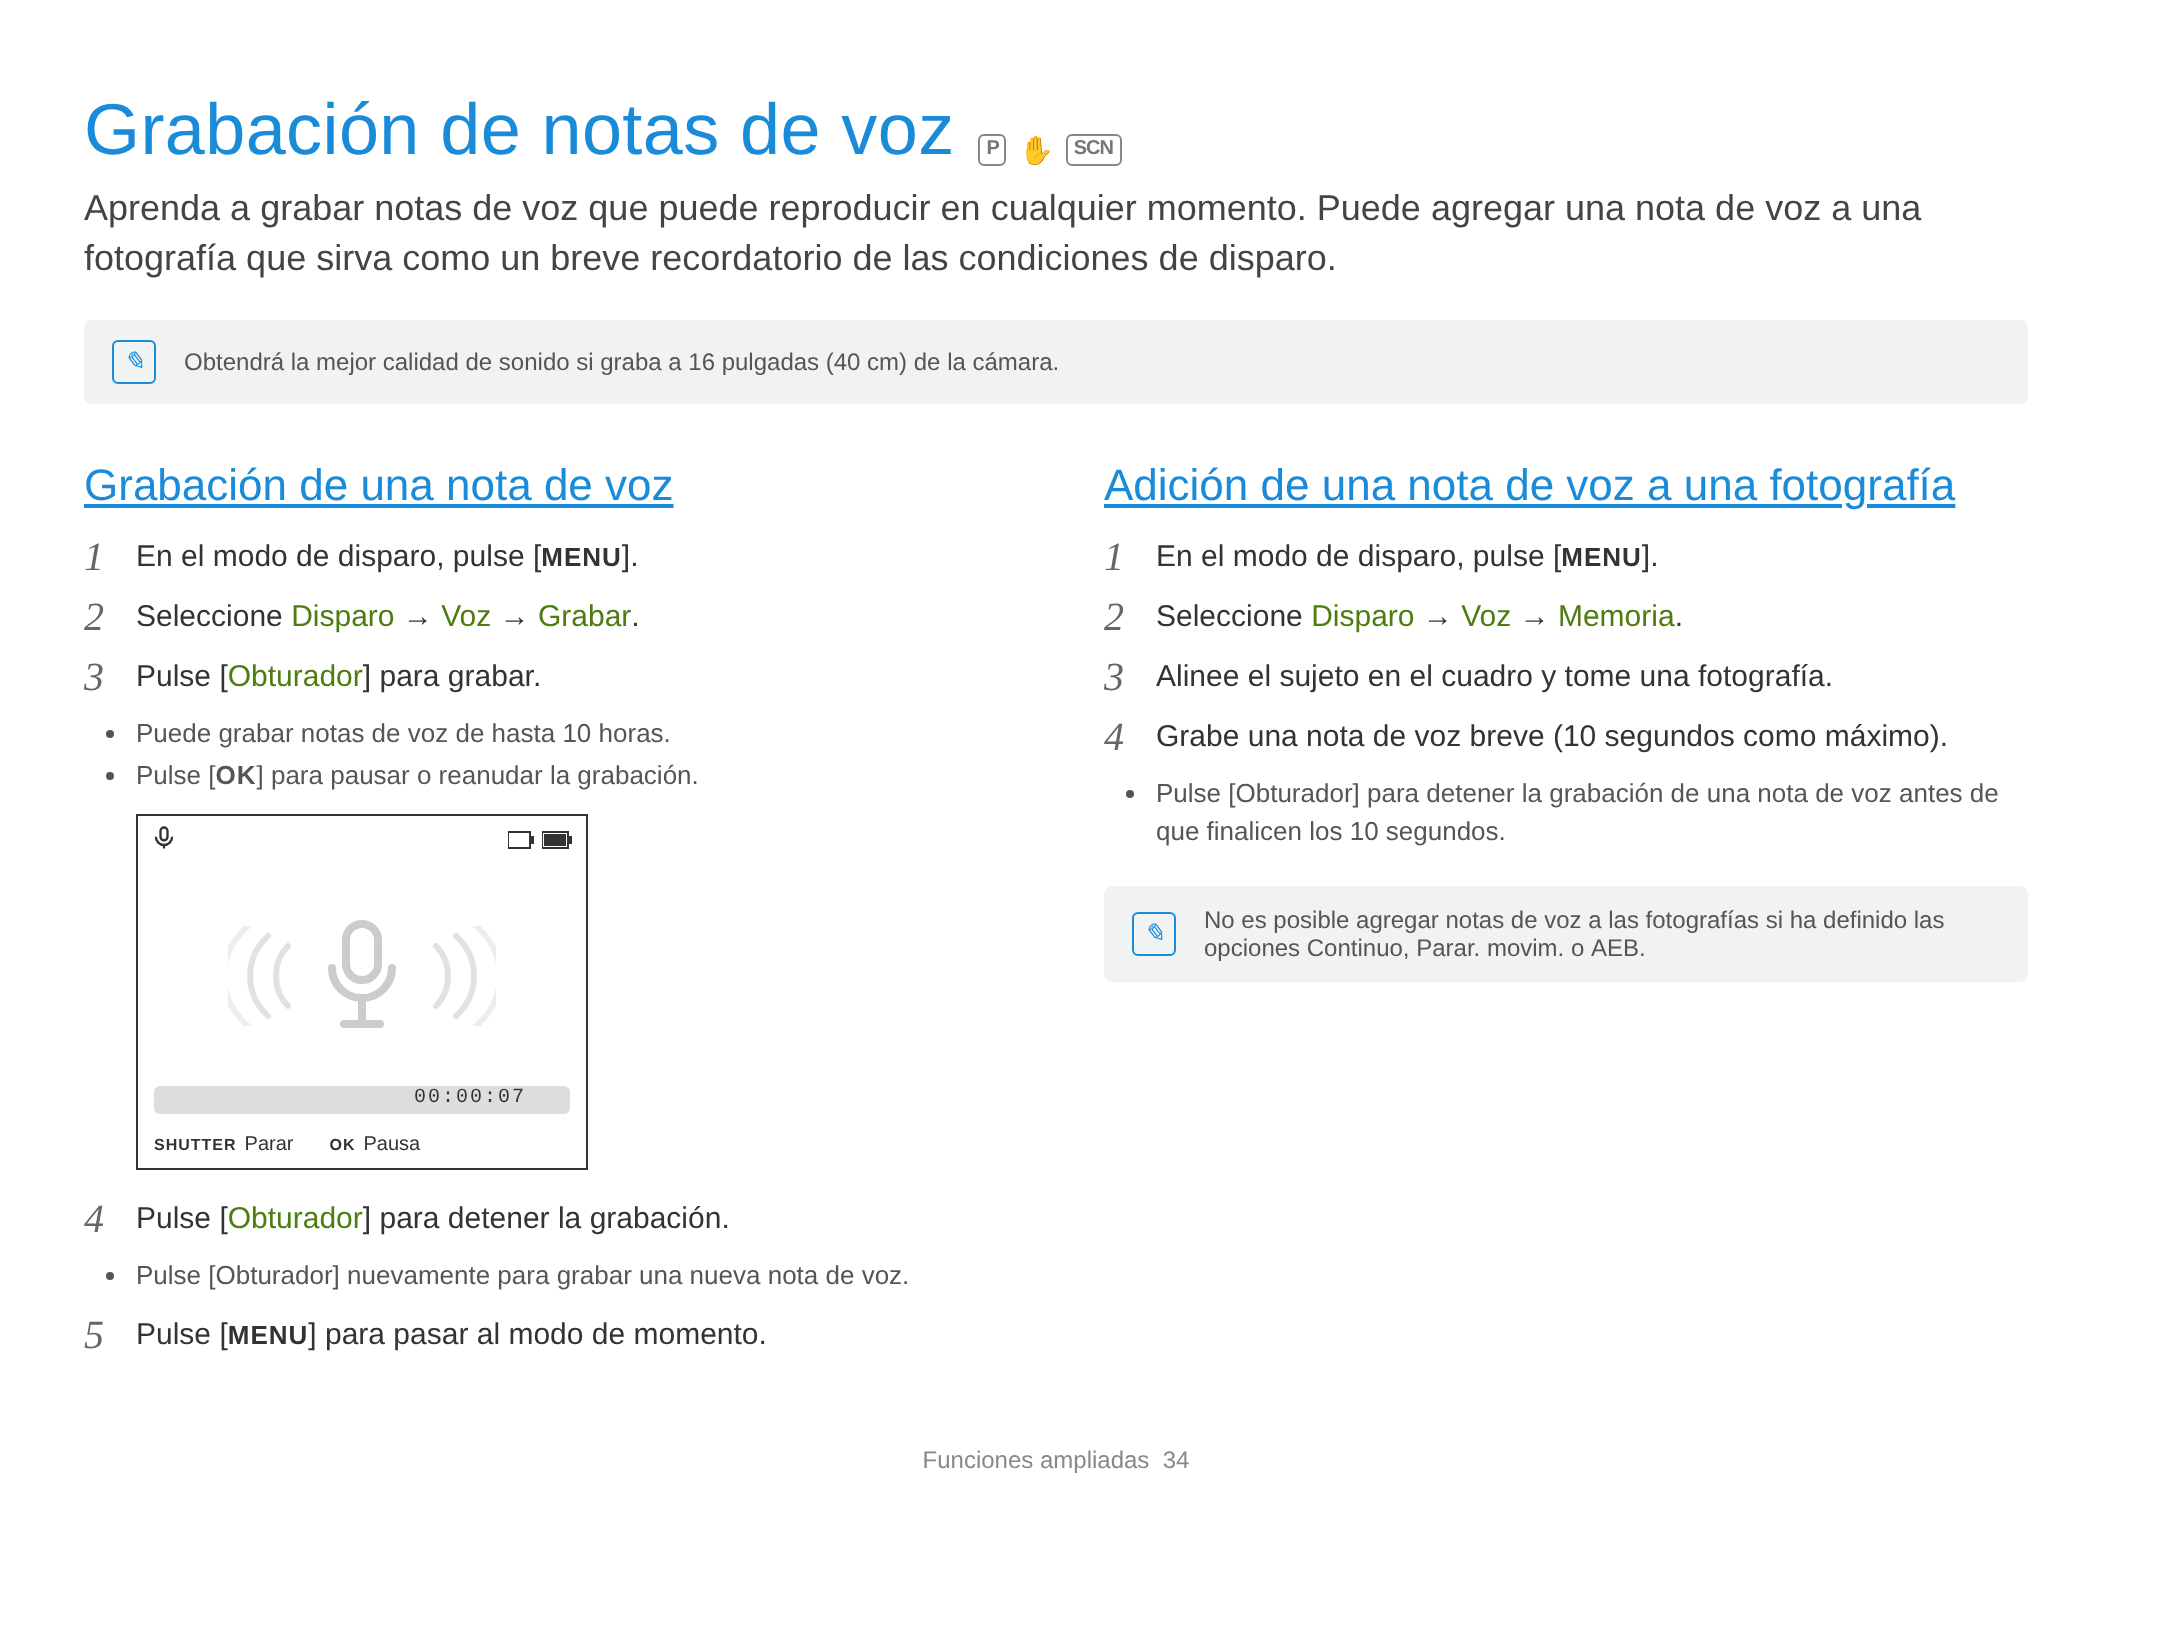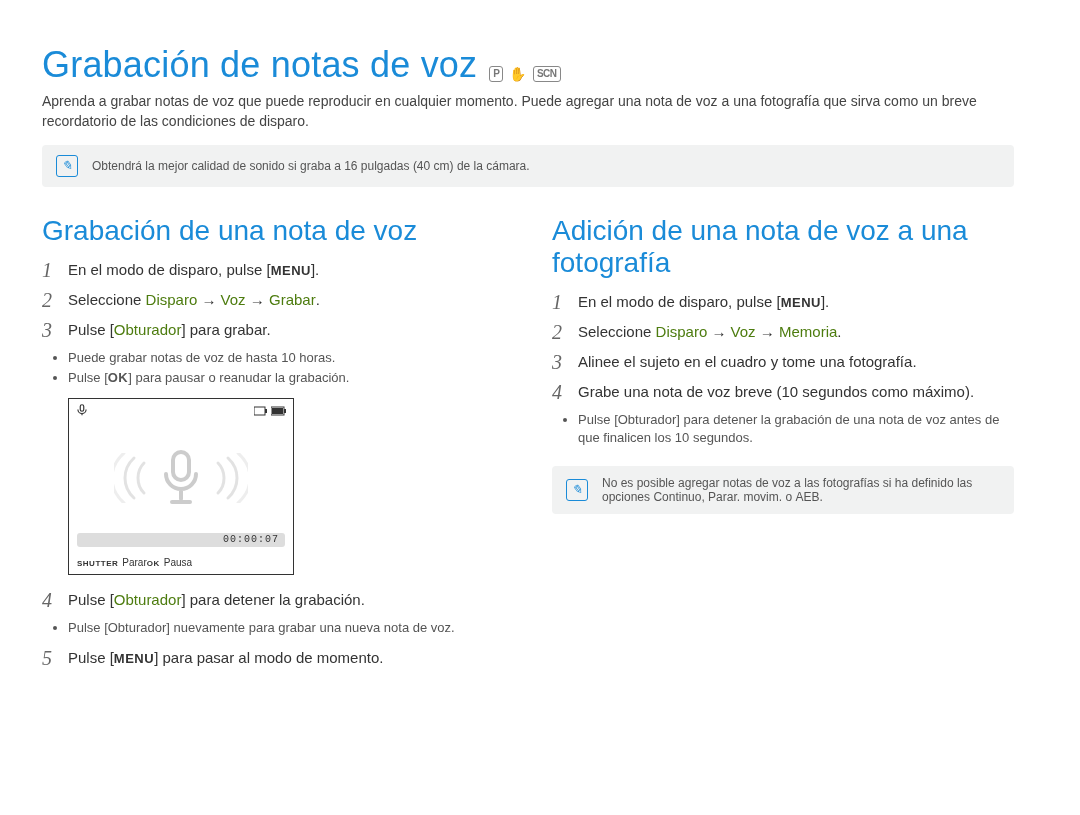--- a/index.html
+++ b/index.html
@@ -38,21 +38,21 @@
   .mode-chip {
     border: 1.5px solid #888;
     border-radius: 3px;
     padding: 0 3px;
     font-size: 10px;
     letter-spacing: -0.5px;
     line-height: 14px;
   }
   .intro {
     margin-top: 6px;
-    font-size: 14px;
+    font-size: 18px;
     line-height: 1.4;
     color: #444;
     font-weight: 300;
   }
   .note-bar {
     display: flex;
     align-items: center;
     gap: 14px;
     background: #f1f2f2;
     border-radius: 4px;
@@ -81,24 +81,25 @@
   }
   .columns {
     display: flex;
     gap: 48px;
     margin-top: 28px;
   }
   .col {
     flex: 1;
   }
   .section-title {
-    font-size: 28px;
+    font-size: 22px;
     color: #1a8bd8;
     font-weight: 400;
     margin: 0 0 12px 0;
+    text-decoration: underline;
   }
   .step {
     display: flex;
     gap: 10px;
     margin-bottom: 8px;
     font-size: 15px;
     line-height: 1.4;
     font-weight: 300;
   }
   .step-num {
@@ -162,30 +163,30 @@
   .wave { opacity: .55; }
   .lcd-progress {
     background: #ddd;
     height: 14px;
     margin: 0 8px 6px 8px;
     border-radius: 3px;
     position: relative;
   }
   .lcd-progress .time {
     position: absolute;
-    right: 6px;
+    right: 22px;
     top: 1px;
     font-family: "Courier New", monospace;
     font-size: 10px;
     letter-spacing: 1px;
     color: #333;
   }
   .lcd-foot {
     display: flex;
-    gap: 0;
+    gap: 18px;
     padding: 4px 8px 6px 8px;
     font-size: 10px;
     color: #333;
     font-weight: 300;
   }
   .lcd-foot .tag {
     font-weight: 700;
     font-size: 8px;
     letter-spacing: 0.5px;
     margin-right: 4px;
@@ -336,14 +337,17 @@
       </ul>
 
       <div class="note-bar small">
         <span class="note-icon">✎</span>
         <span>No es posible agregar notas de voz a las fotografías si ha definido las opciones <b>Continuo</b>, <b>Parar. movim.</b> o <b>AEB</b>.</span>
       </div>
     </div>
 
   </div>
 
+  <div class="footer">
+    <span>Funciones ampliadas</span>&nbsp;&nbsp;<span>34</span>
+  </div>
 
 </div>
 
 </body></html>

